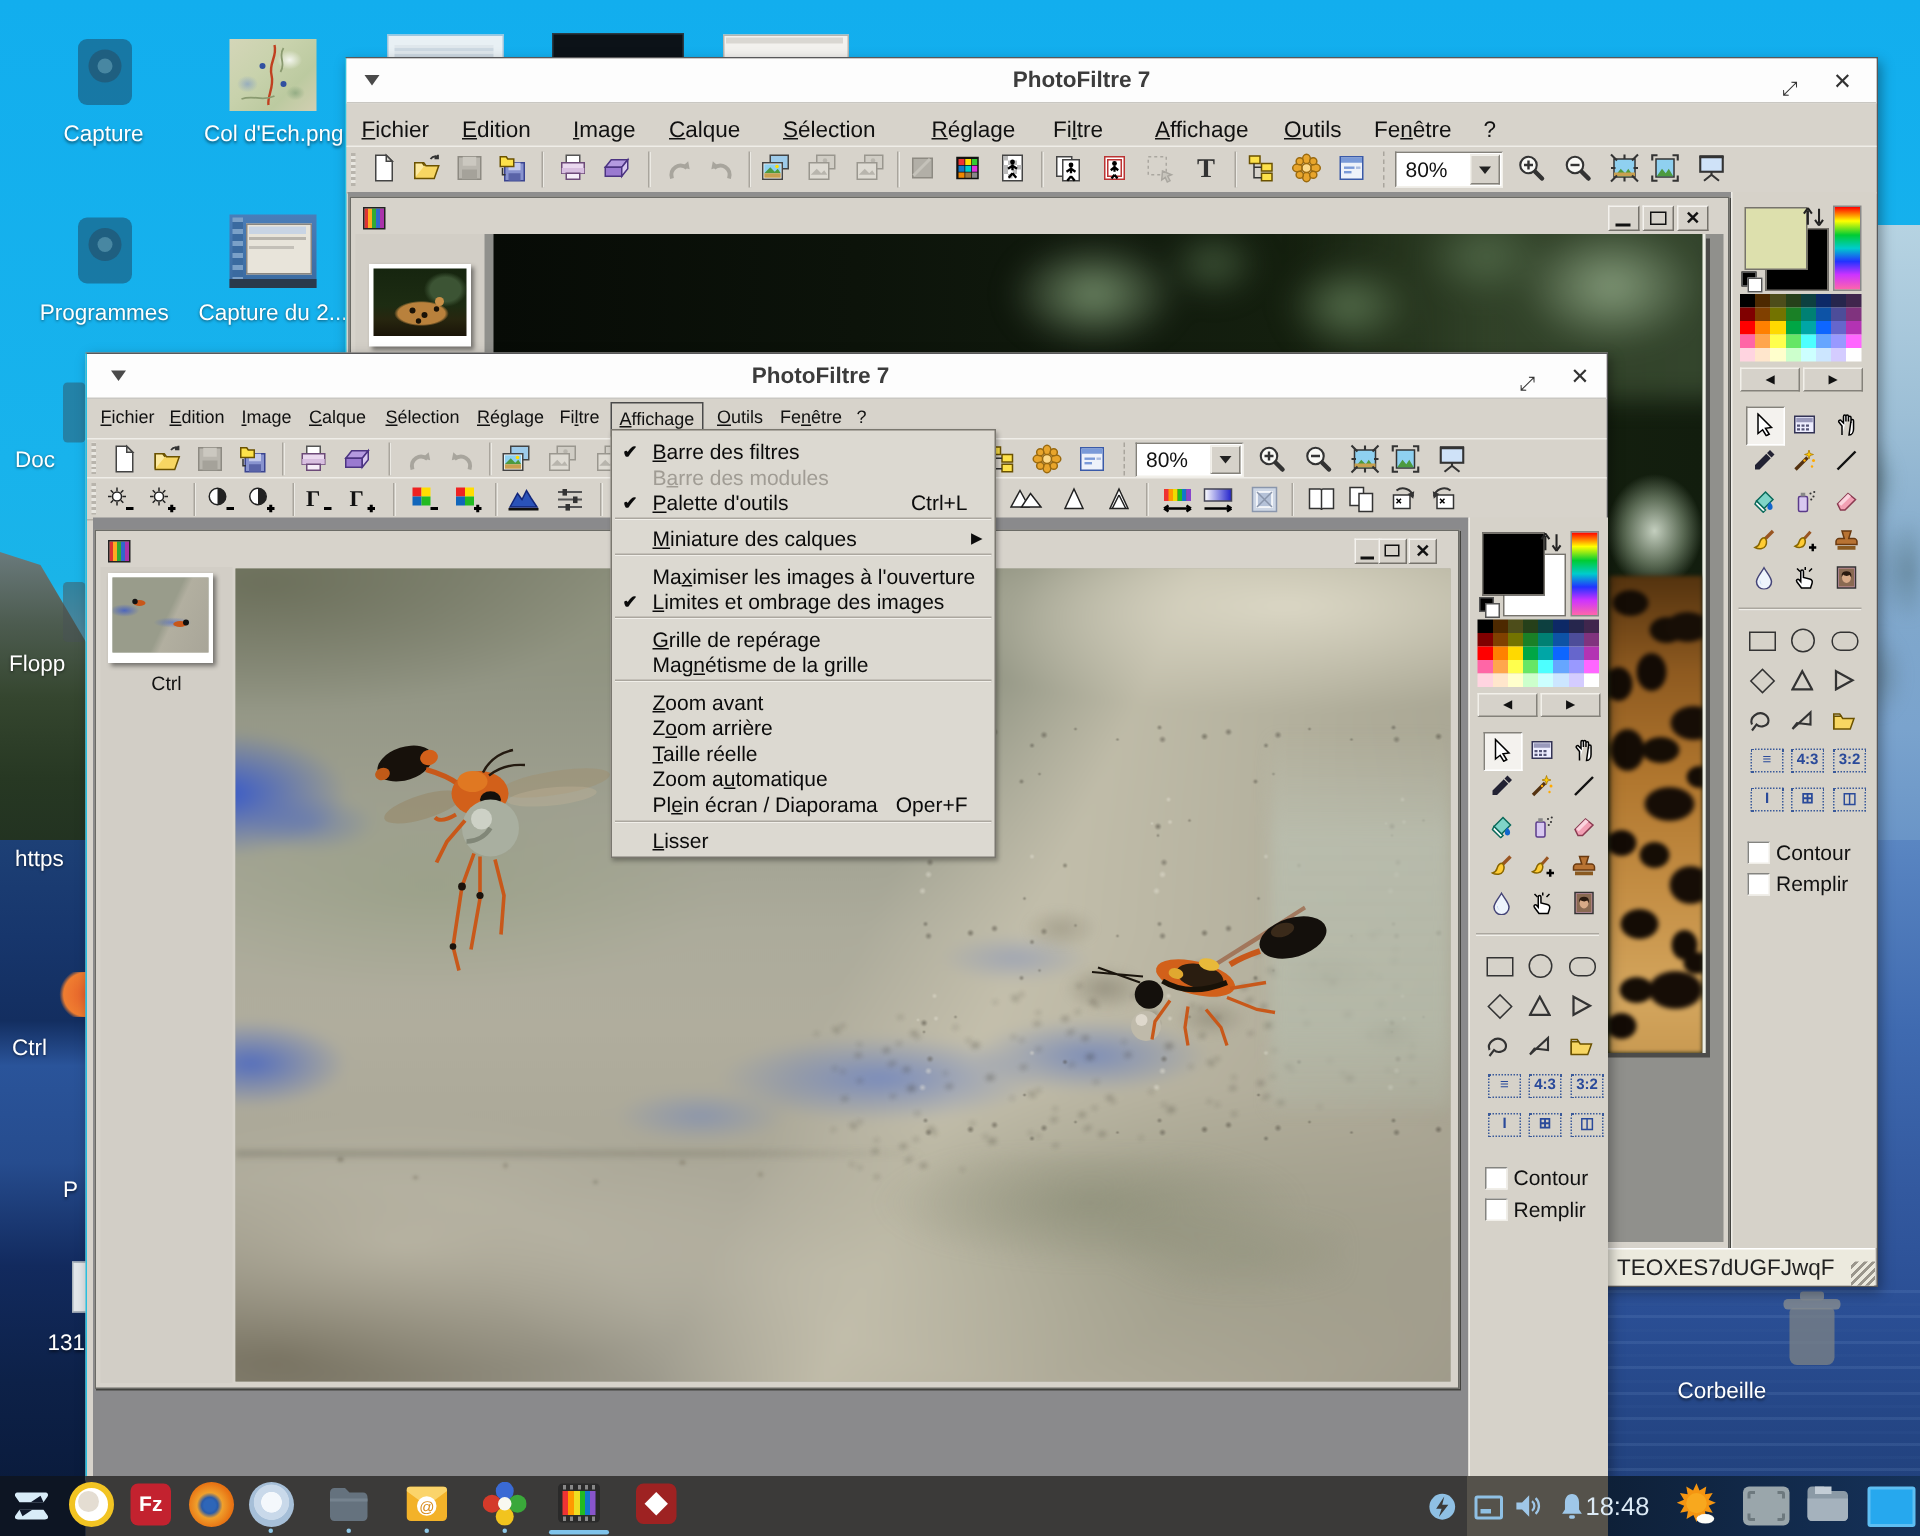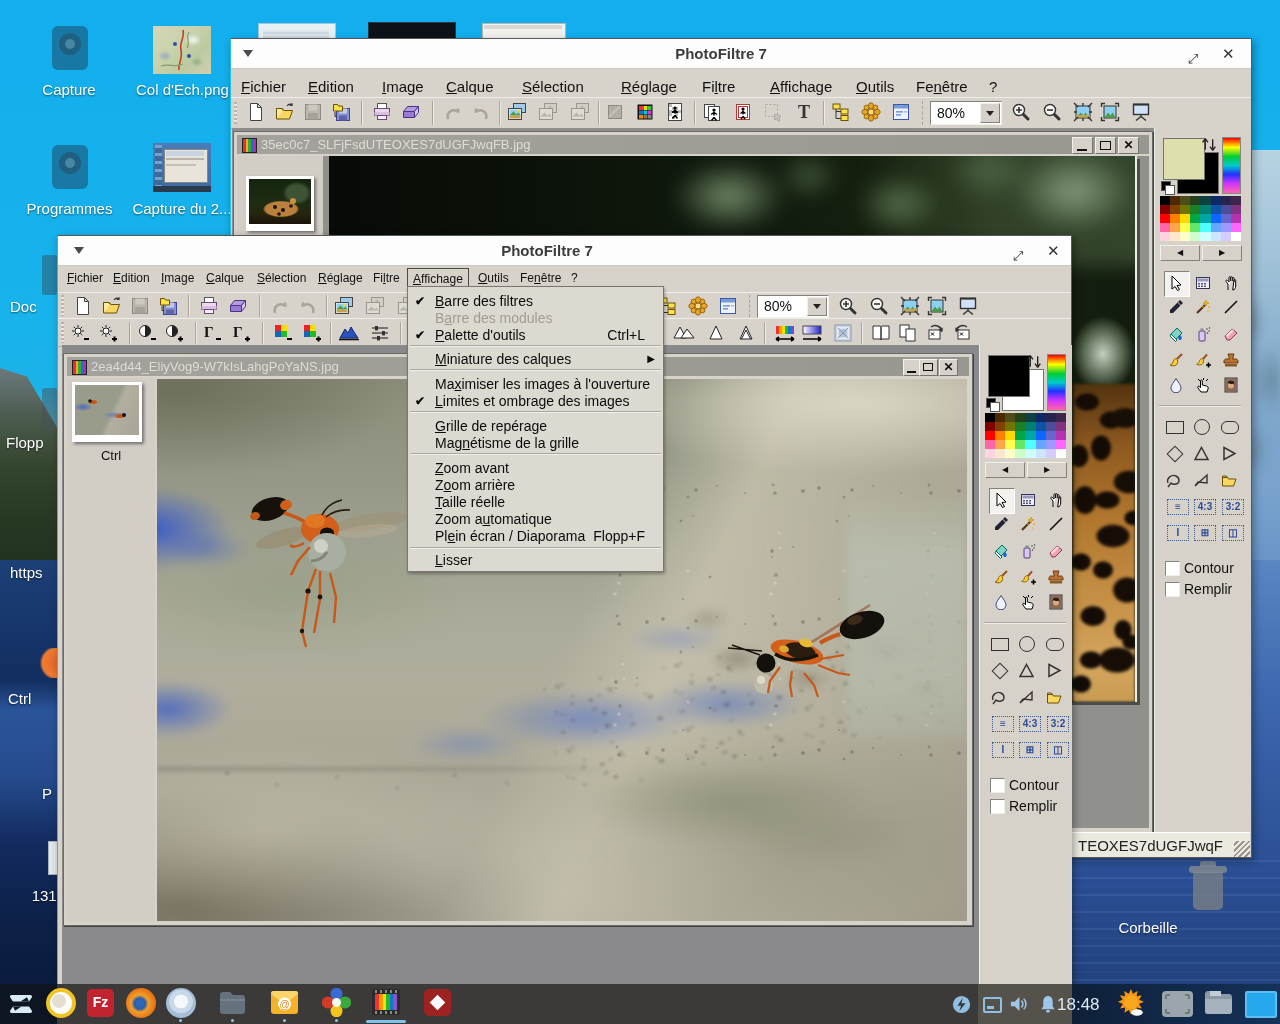--- a/index.html
+++ b/index.html
@@ -557,23 +557,20 @@
           <use href="#s-one"></use>
         </svg>
   <svg class="ic" style="left:900px;top:4px">
           <use href="#s-proj"></use>
         </svg>
  </div>
 
  <div class="ab" style="left:1px;top:89px;width:922px;height:704px;background:#8e8e8e"></div>
 
  <div class="iwin" style="left:2px;top:92px;width:918px;height:700px">
-   <div class="ititle">
-          <span style="position:absolute;left:24px;top:2px">35ec0c7_SLFjFsdUTEOXES7dUGFJwqFB.jpg</span>
-        </div>
    <div class="ab" style="left:8px;top:6px;width:13px;height:13px;background:linear-gradient(90deg,#d33 0 20%,#fa2 20% 40%,#3a3 40% 60%,#36c 60% 80%,#a3a 80% 100%);border:1px solid #222"></div>
    <div class="wbtn" style="right:59px;top:5px;width:19px">
           <div style="position:absolute;left:4px;bottom:2px;width:10px;height:2px;background:#111"></div>
         </div>
    <div class="wbtn" style="right:36px;top:5px;width:19px">
           <div style="position:absolute;left:4px;top:3px;width:9px;height:7px;border:1.5px solid #111"></div>
         </div>
    <div class="wbtn" style="right:13px;top:5px;width:19px;font-size:12px;font-weight:bold;line-height:14px">✕</div>
 
    <div class="ab" style="left:3px;top:24px;width:86px;height:672px;background:#d2cec6"></div>
@@ -907,23 +904,20 @@
           <use href="#s-rt1"></use>
         </svg>
   <svg class="ic" style="left:893px;top:4px;width:22px">
           <use href="#s-rt2"></use>
         </svg>
  </div>
 
  <div class="ab" style="left:4px;top:109px;width:917px;height:640px;background:#8a8a8c"></div>
 
  <div class="iwin" style="left:5px;top:117px;width:908px;height:571px">
-   <div class="ititle">
-          <span style="position:absolute;left:24px;top:2px">2ea4d44_EliyVog9-W7kIsLahgPoYaNS.jpg</span>
-        </div>
    <div class="ab" style="left:8px;top:6px;width:13px;height:13px;background:linear-gradient(90deg,#d33 0 20%,#fa2 20% 40%,#3a3 40% 60%,#36c 60% 80%,#a3a 80% 100%);border:1px solid #222"></div>
    <div class="wbtn" style="right:50px;top:5px">
           <div style="position:absolute;left:3px;bottom:2px;width:9px;height:2px;background:#111"></div>
         </div>
    <div class="wbtn" style="right:34px;top:5px">
           <div style="position:absolute;left:3px;top:3px;width:8px;height:6px;border:1.5px solid #111"></div>
         </div>
    <div class="wbtn" style="right:14px;top:5px;font-size:12px;font-weight:bold;line-height:14px">✕</div>
 
    <div class="ab" style="left:3px;top:24px;width:88px;height:544px;background:#d2cec6"></div>
@@ -1117,21 +1111,21 @@
       <span class="it" style="top:106px"><u>L</u>imites et ombrage des images</span>
  <div class="sp" style="top:124px"></div>
  <span class="it" style="top:131px"><u>G</u>rille de repérage</span>
  <span class="it" style="top:148px">Mag<u>n</u>étisme de la grille</span>
  <div class="sp" style="top:166px"></div>
  <span class="it" style="top:173px"><u>Z</u>oom avant</span>
  <span class="it" style="top:190px">Z<u>o</u>om arrière</span>
  <span class="it" style="top:207px"><u>T</u>aille réelle</span>
  <span class="it" style="top:224px">Zoom a<u>u</u>tomatique</span>
  <span class="it" style="top:241px">Pl<u>e</u>in écran / Diaporama</span>
-      <span class="sc" style="top:241px">Flopp+F</span>
+      <span class="sc" style="top:241px">Oper+F</span>
  <div class="sp" style="top:260px"></div>
  <span class="it" style="top:265px"><u>L</u>isser</span>
 </div>
 
 <div id="tbr">
  <div class="ab" style="left:0;top:0;width:57px;height:40px;background:#0d1523"></div>
  <div class="ab" style="left:57px;top:0;width:921px;height:40px;background:#3b3a39"></div>
  <div class="ab" style="left:978px;top:0;width:94px;height:40px;background:#55524b"></div>
  <div class="ab" style="left:1072px;top:0;width:208px;height:40px;background:linear-gradient(90deg,#0e2038,#15325a)"></div>
  <div id="tbicons">

